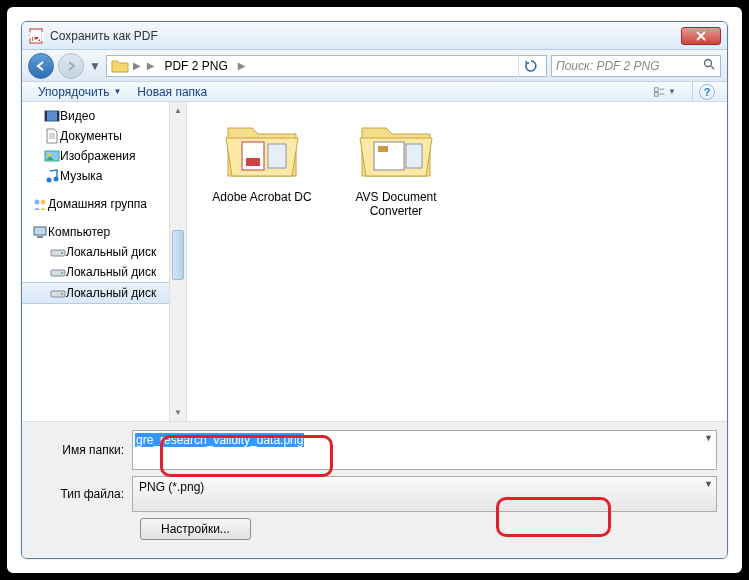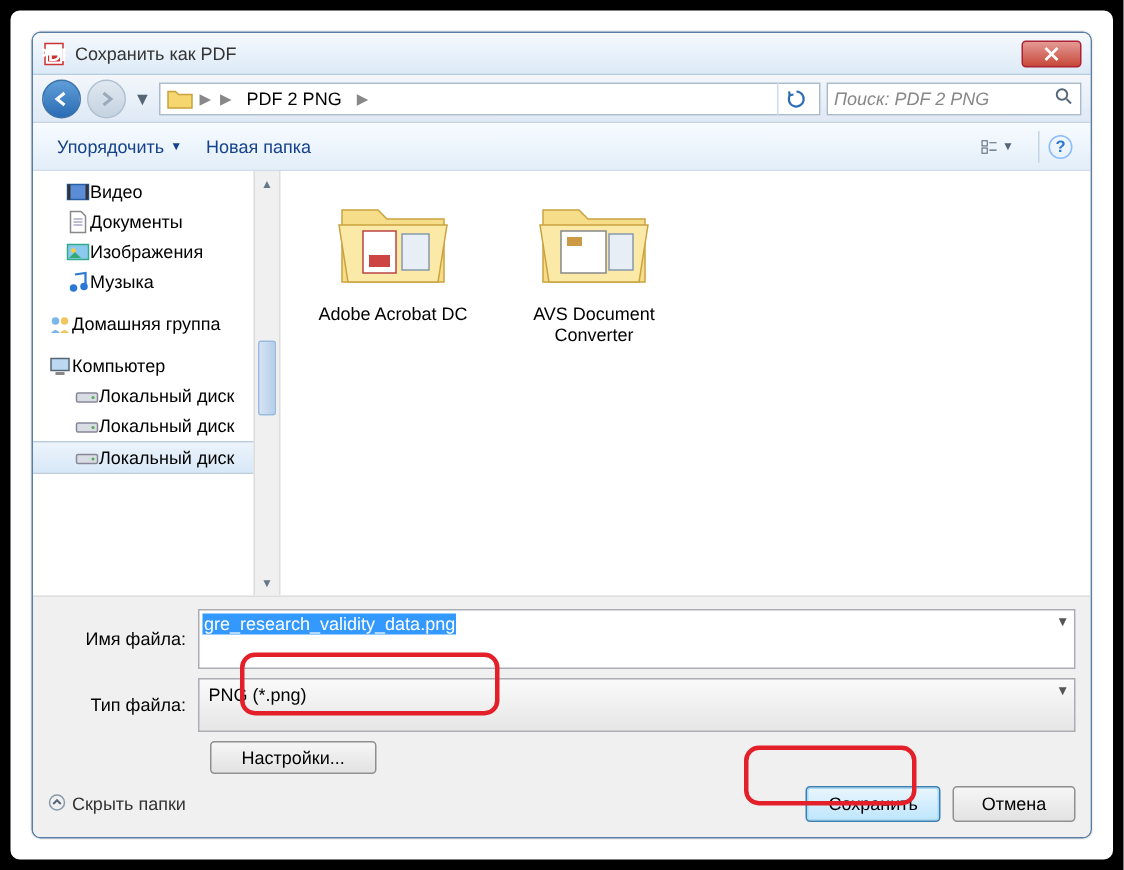--- a/index.html
+++ b/index.html
@@ -21,21 +21,21 @@
 .nav-dd { width: 14px; height: 26px; display: flex; align-items: center; justify-content: center; color: #567; }
 .breadcrumb { flex: 1; height: 22px; background: #fff; border: 1px solid #abc; display: flex; align-items: center; padding: 0 4px; gap: 2px; }
 .bc-item { padding: 2px 6px; }
 .bc-sep { color: #888; padding: 0 2px; font-size: 10px; }
 .bc-folder-icon { width: 18px; height: 18px; }
 .bc-refresh { width: 24px; height: 22px; border-left: 1px solid #cde; display: flex; align-items: center; justify-content: center; color: #2b6db5; }
 .searchbox { width: 170px; height: 22px; background: #fff; border: 1px solid #abc; display: flex; align-items: center; padding: 0 4px; color: #888; font-style: italic; }
 .searchbox .mag { margin-left: auto; color: #567; }
 
 
-.toolbar { height: 32px; background: linear-gradient(#f7fbff, #e3eef9); display: flex; align-items: center; padding: 0 8px; border-bottom: 1px solid #d0dceb; }
+.toolbar { height: 20px; background: linear-gradient(#f7fbff, #e3eef9); display: flex; align-items: center; padding: 0 8px; border-bottom: 1px solid #d0dceb; }
 .toolbar .tb-item { color: #15428b; padding: 4px 8px; display: flex; align-items: center; gap: 4px; }
 .toolbar .tb-item .tri { font-size: 8px; }
 .toolbar .spacer { flex: 1; }
 .toolbar .tb-icon { width: 24px; height: 22px; display: flex; align-items: center; justify-content: center; color: #346; border: 1px solid transparent; margin-left: 2px; }
 .toolbar .tb-icon.view { border-right: 1px solid #c4d4e4; padding-right: 16px; width: 40px; }
 .toolbar .tb-help { color: #2a7ad4; font-weight: bold; border: 1px solid #8bf; border-radius: 50%; width: 16px; height: 16px; display: flex; align-items: center; justify-content: center; font-size: 11px; }
 
 
 .main { flex: 1; display: flex; background: #fff; overflow: hidden; }
 .sidebar { width: 165px; border-right: 1px solid #ddd; padding: 4px 0; overflow: hidden; position: relative; }
@@ -275,54 +275,40 @@
             <rect x="50" y="30" width="16" height="24" fill="#e8eef6" stroke="#89a"></rect>
           </svg>
         </div>
         <div class="label">AVS Document Converter</div>
       </div>
     </div>
   </div>
 
   <div class="bottom">
     <div class="field-row">
-      <div class="lbl">Имя файла:</div>
+      <div class="lbl">Имя папки:</div>
       <div class="input">
         <div class="filename-input" style="height:40px;border:1px solid #abadb3;background:#fff;padding:2px 20px 8px 2px;overflow:hidden;white-space:nowrap">
           <span class="sel">gre_research_validity_data.png</span>
         </div>
         <span class="dd-arrow">▼</span>
       </div>
     </div>
     <div class="field-row">
       <div class="lbl">Тип файла:</div>
       <div class="input">
         <div class="type-select" style="height:36px;border:1px solid #abadb3;padding:3px 20px 0 6px">
           <span>PNG (*.png)</span>
         </div>
         <span class="dd-arrow">▼</span>
       </div>
     </div>
     <div class="settings-row">
       <button class="settings-btn">Настройки...</button>
     </div>
-    <div class="action-row">
-      <div class="hide-folders">
-        <span class="chev">
-          <svg width="12" height="12" viewBox="0 0 12 12">
-                <circle cx="6" cy="6" r="5" fill="none" stroke="#89a"></circle>
-                <path d="M3.5 7 L6 4.5 L8.5 7" fill="none" stroke="#567" stroke-width="1.3"></path>
-              </svg>
-        </span>
-        <span>Скрыть папки</span>
-      </div>
-      <div class="spacer"></div>
-      <button class="action-btn primary">Сохранить</button>
-      <button class="action-btn">Отмена</button>
-    </div>
   </div>
 
 </div>
 
 <div class="highlight hl-settings"></div>
 <div class="highlight hl-save"></div>
 
 </div>
 
 </body></html>

